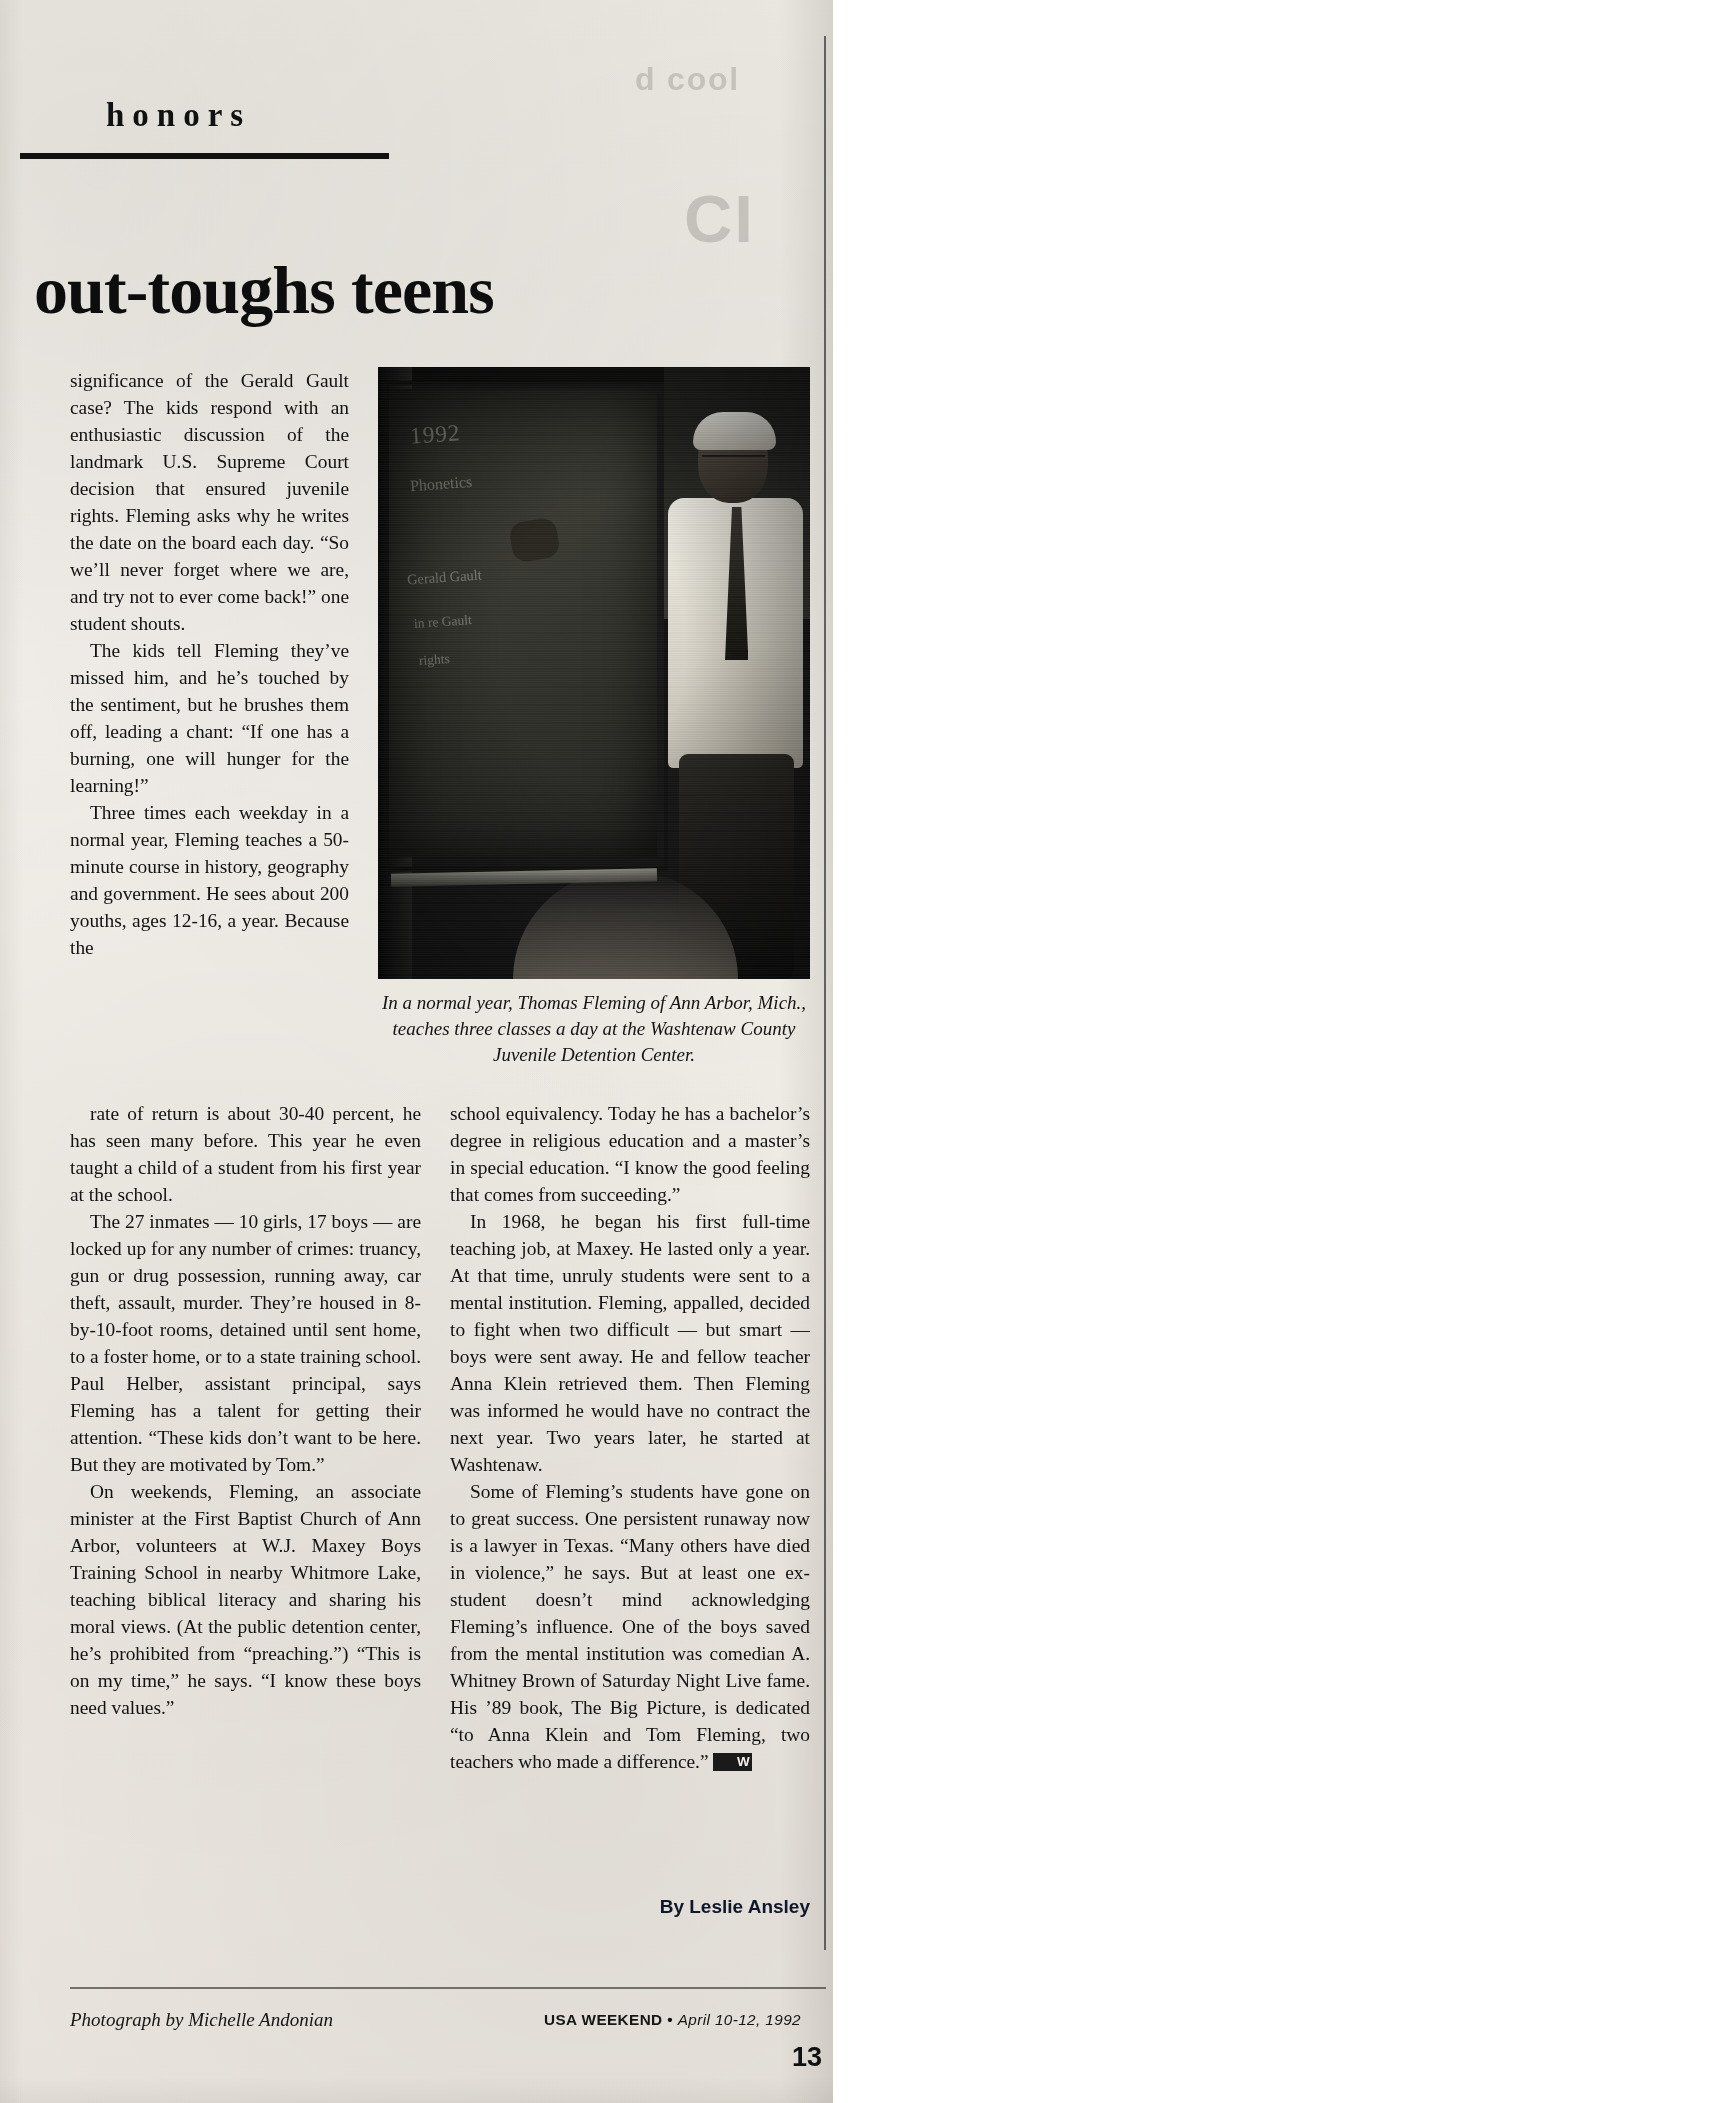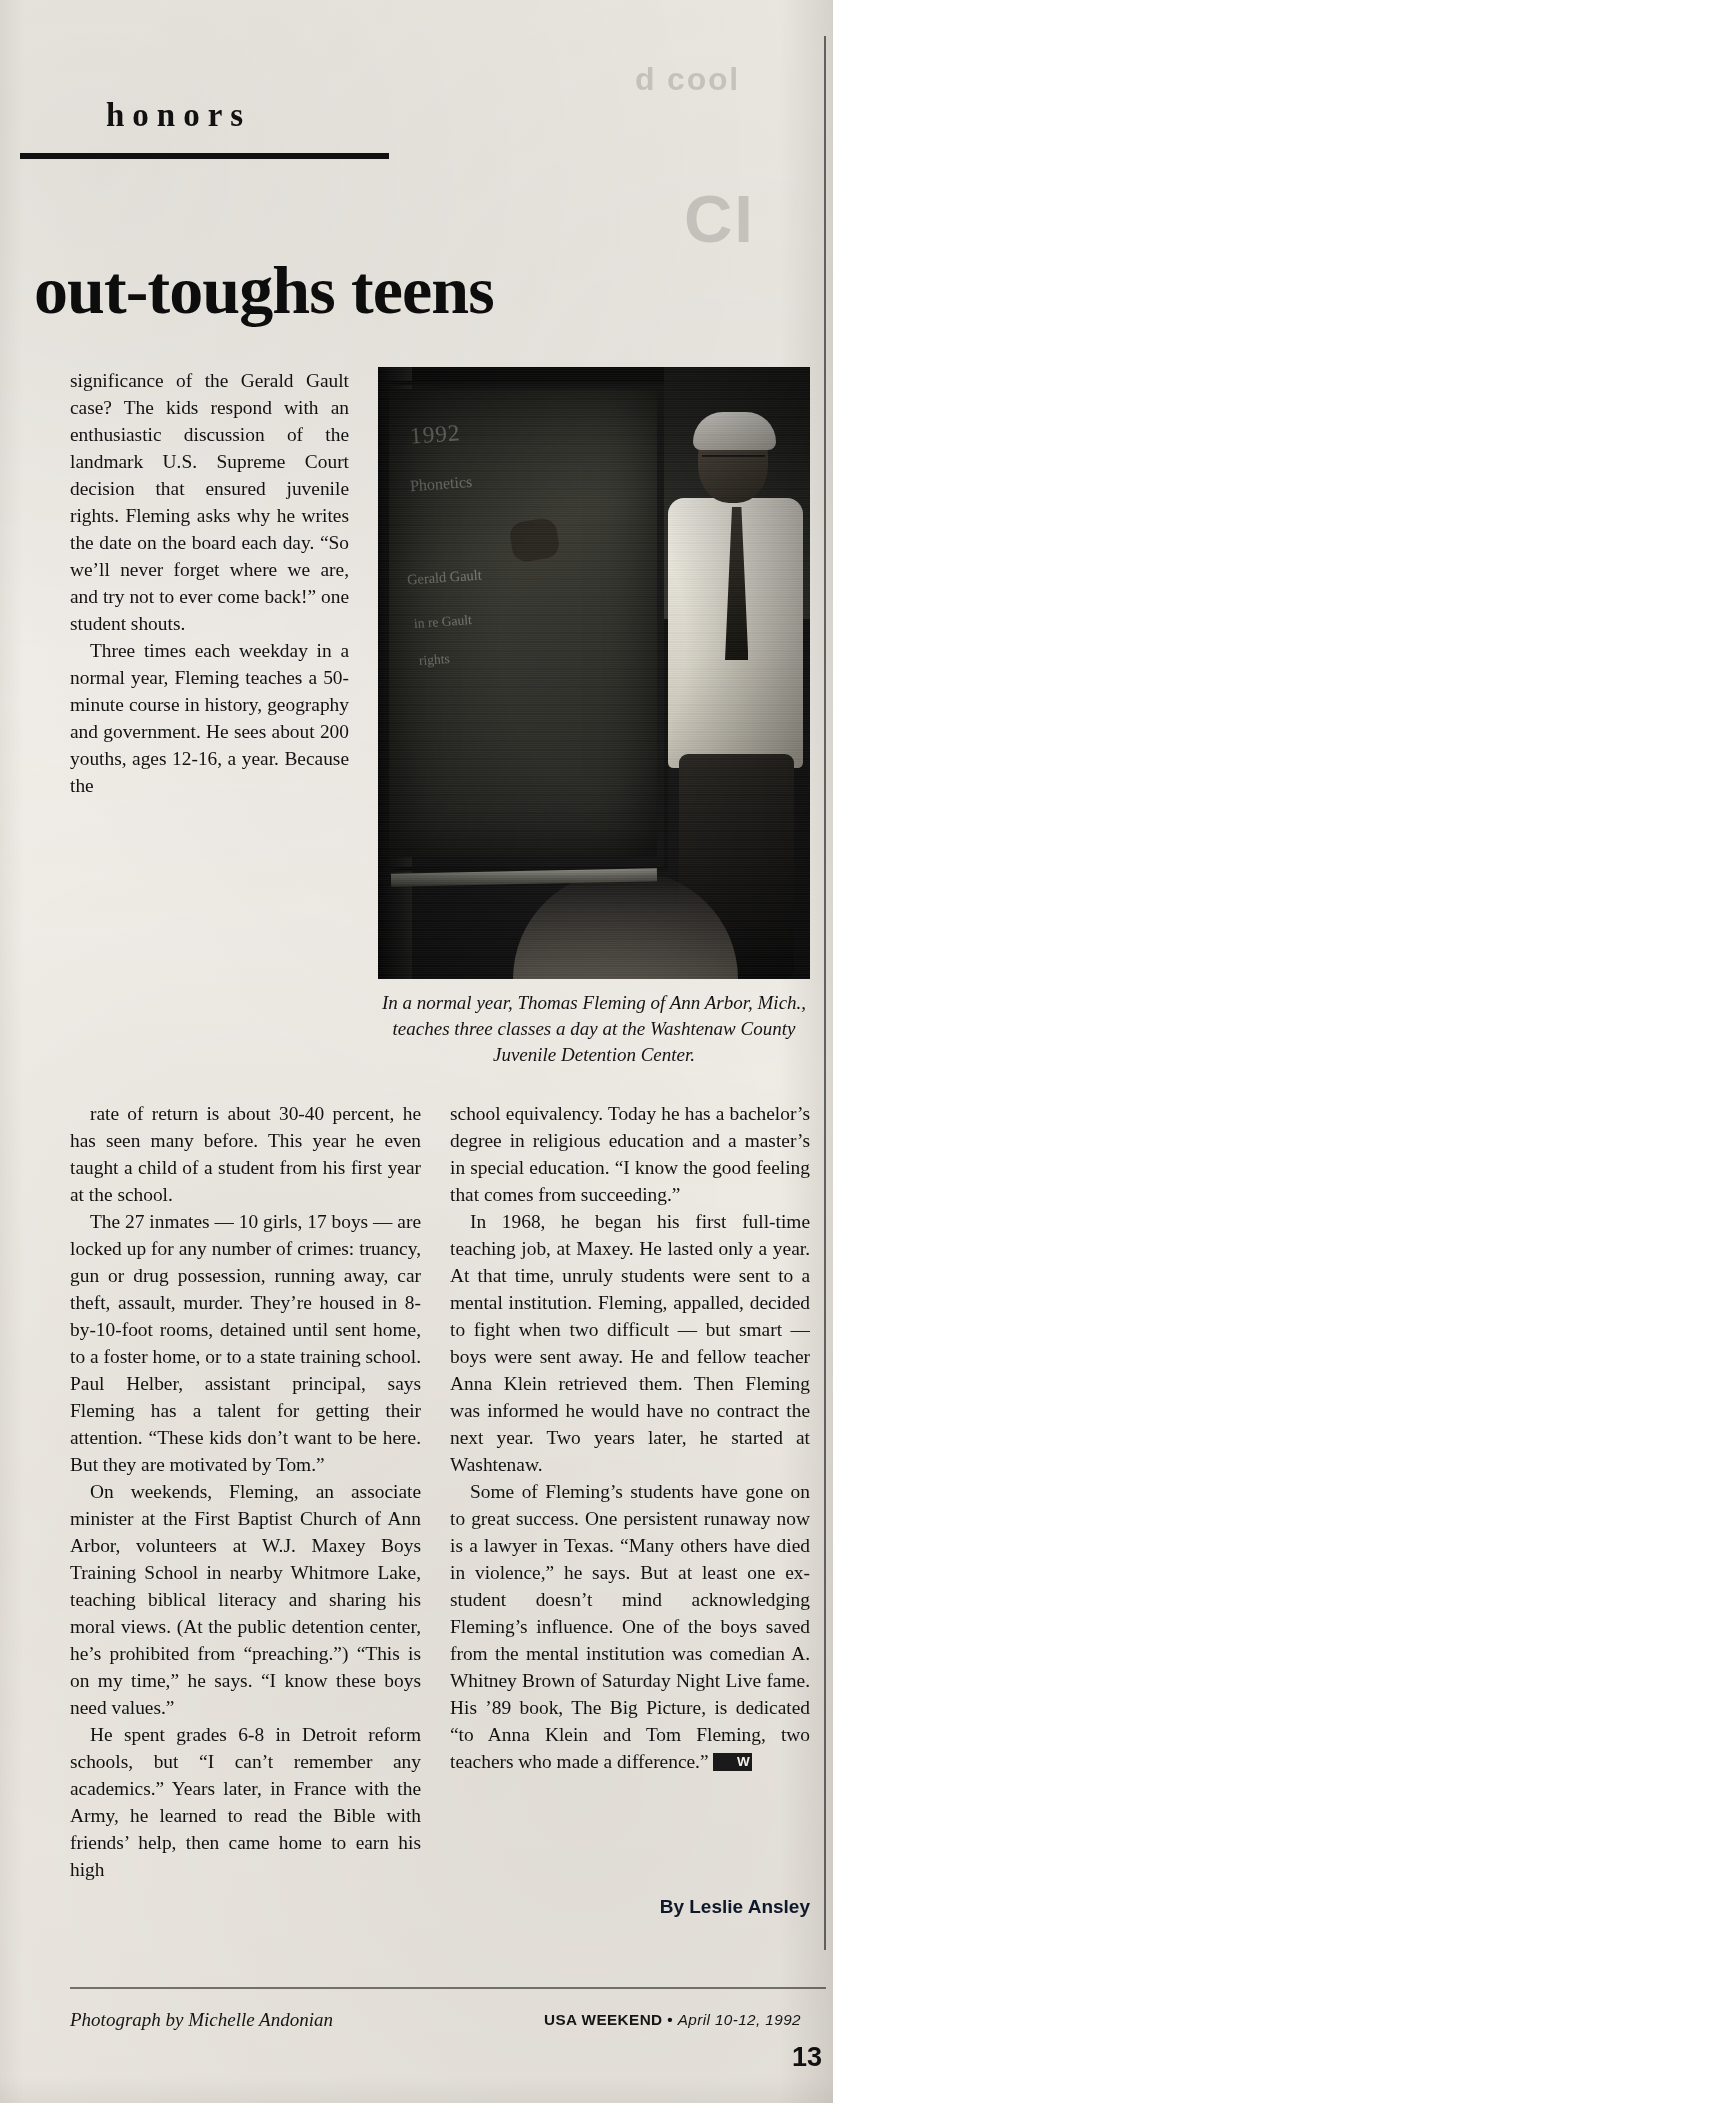--- a/index.html
+++ b/index.html
@@ -369,28 +369,28 @@
       </div>
       <div class="ph-fore"></div>
       <div class="ph-vignette"></div>
       <div class="ph-grain"></div>
     </div>
 
     <div class="photo-caption">In a normal year, Thomas Fleming of Ann Arbor, Mich., teaches three classes a day at the Washtenaw County Juvenile Detention Center.</div>
 
     <div class="col1-top">
       <p class="first">significance of the Gerald Gault case? The kids respond with an enthusiastic discussion of the landmark U.S. Supreme Court decision that ensured juvenile rights. Fleming asks why he writes the date on the board each day. “So we’ll never forget where we are, and try not to ever come back!” one student shouts.</p>
+      <p>The kids tell Fleming they’ve missed him, and he’s touched by the sentiment, but he brushes them off, leading a chant: “If one has a burning, one will hunger for the learning!”</p>
       <p>Three times each weekday in a normal year, Fleming teaches a 50-minute course in history, geography and government. He sees about 200 youths, ages 12-16, a year. Because the</p>
     </div>
 
     <div class="col1-bottom">
       <p class="first">rate of return is about 30-40 percent, he has seen many before. This year he even taught a child of a student from his first year at the school.</p>
       <p>The 27 inmates — 10 girls, 17 boys — are locked up for any number of crimes: truancy, gun or drug possession, running away, car theft, assault, murder. They’re housed in 8-by-10-foot rooms, detained until sent home, to a foster home, or to a state training school. Paul Helber, assistant principal, says Fleming has a talent for getting their attention. “These kids don’t want to be here. But they are motivated by Tom.”</p>
       <p>On weekends, Fleming, an associate minister at the First Baptist Church of Ann Arbor, volunteers at W.J. Maxey Boys Training School in nearby Whitmore Lake, teaching biblical literacy and sharing his moral views. (At the public detention center, he’s prohibited from “preaching.”) “This is on my time,” he says. “I know these boys need values.”</p>
-      <p>He spent grades 6-8 in Detroit reform schools, but “I can’t remember any academics.” Years later, in France with the Army, he learned to read the Bible with friends’ help, then came home to earn his high</p>
     </div>
 
     <div class="col2">
       <p class="first">school equivalency. Today he has a bachelor’s degree in religious education and a master’s in special education. “I know the good feeling that comes from succeeding.”</p>
       <p>In 1968, he began his first full-time teaching job, at Maxey. He lasted only a year. At that time, unruly students were sent to a mental institution. Fleming, appalled, decided to fight when two difficult — but smart — boys were sent away. He and fellow teacher Anna Klein retrieved them. Then Fleming was informed he would have no contract the next year. Two years later, he started at Washtenaw.</p>
       <p>Some of Fleming’s students have gone on to great success. One persistent runaway now is a lawyer in Texas. “Many others have died in violence,” he says. But at least one ex-student doesn’t mind acknowledging Fleming’s influence. One of the boys saved from the mental institution was comedian A. Whitney Brown of Saturday Night Live fame. His ’89 book, The Big Picture, is dedicated “to Anna Klein and Tom Fleming, two teachers who made a difference.” <span class="w-mark">W</span></p>
     </div>
 
     <div class="byline">
       <span>By Leslie Ansley</span>

